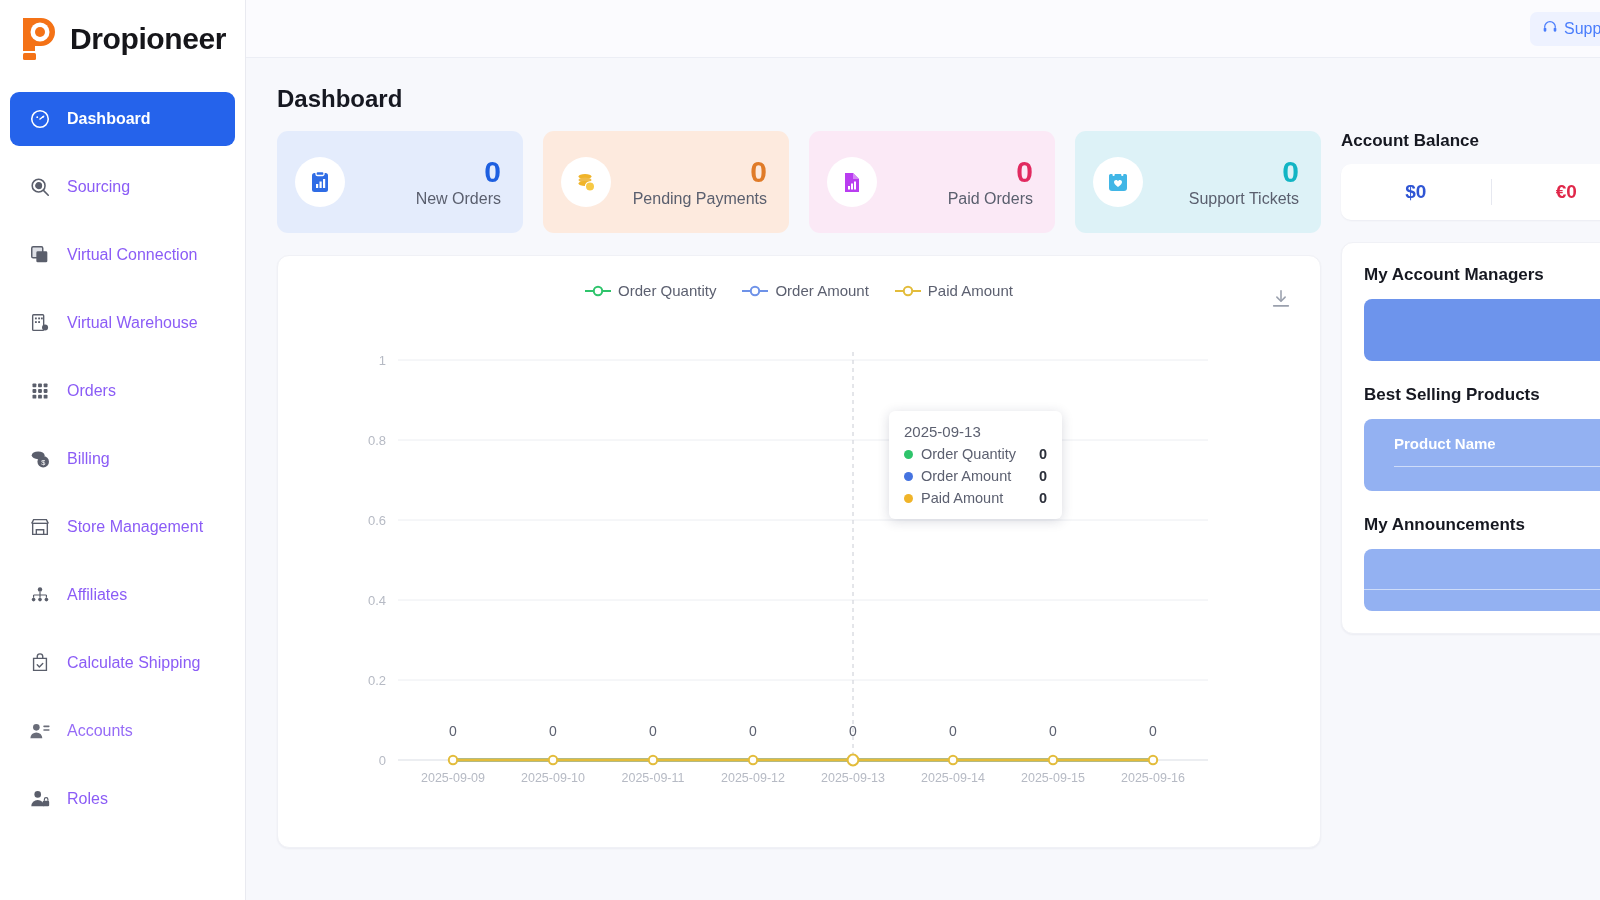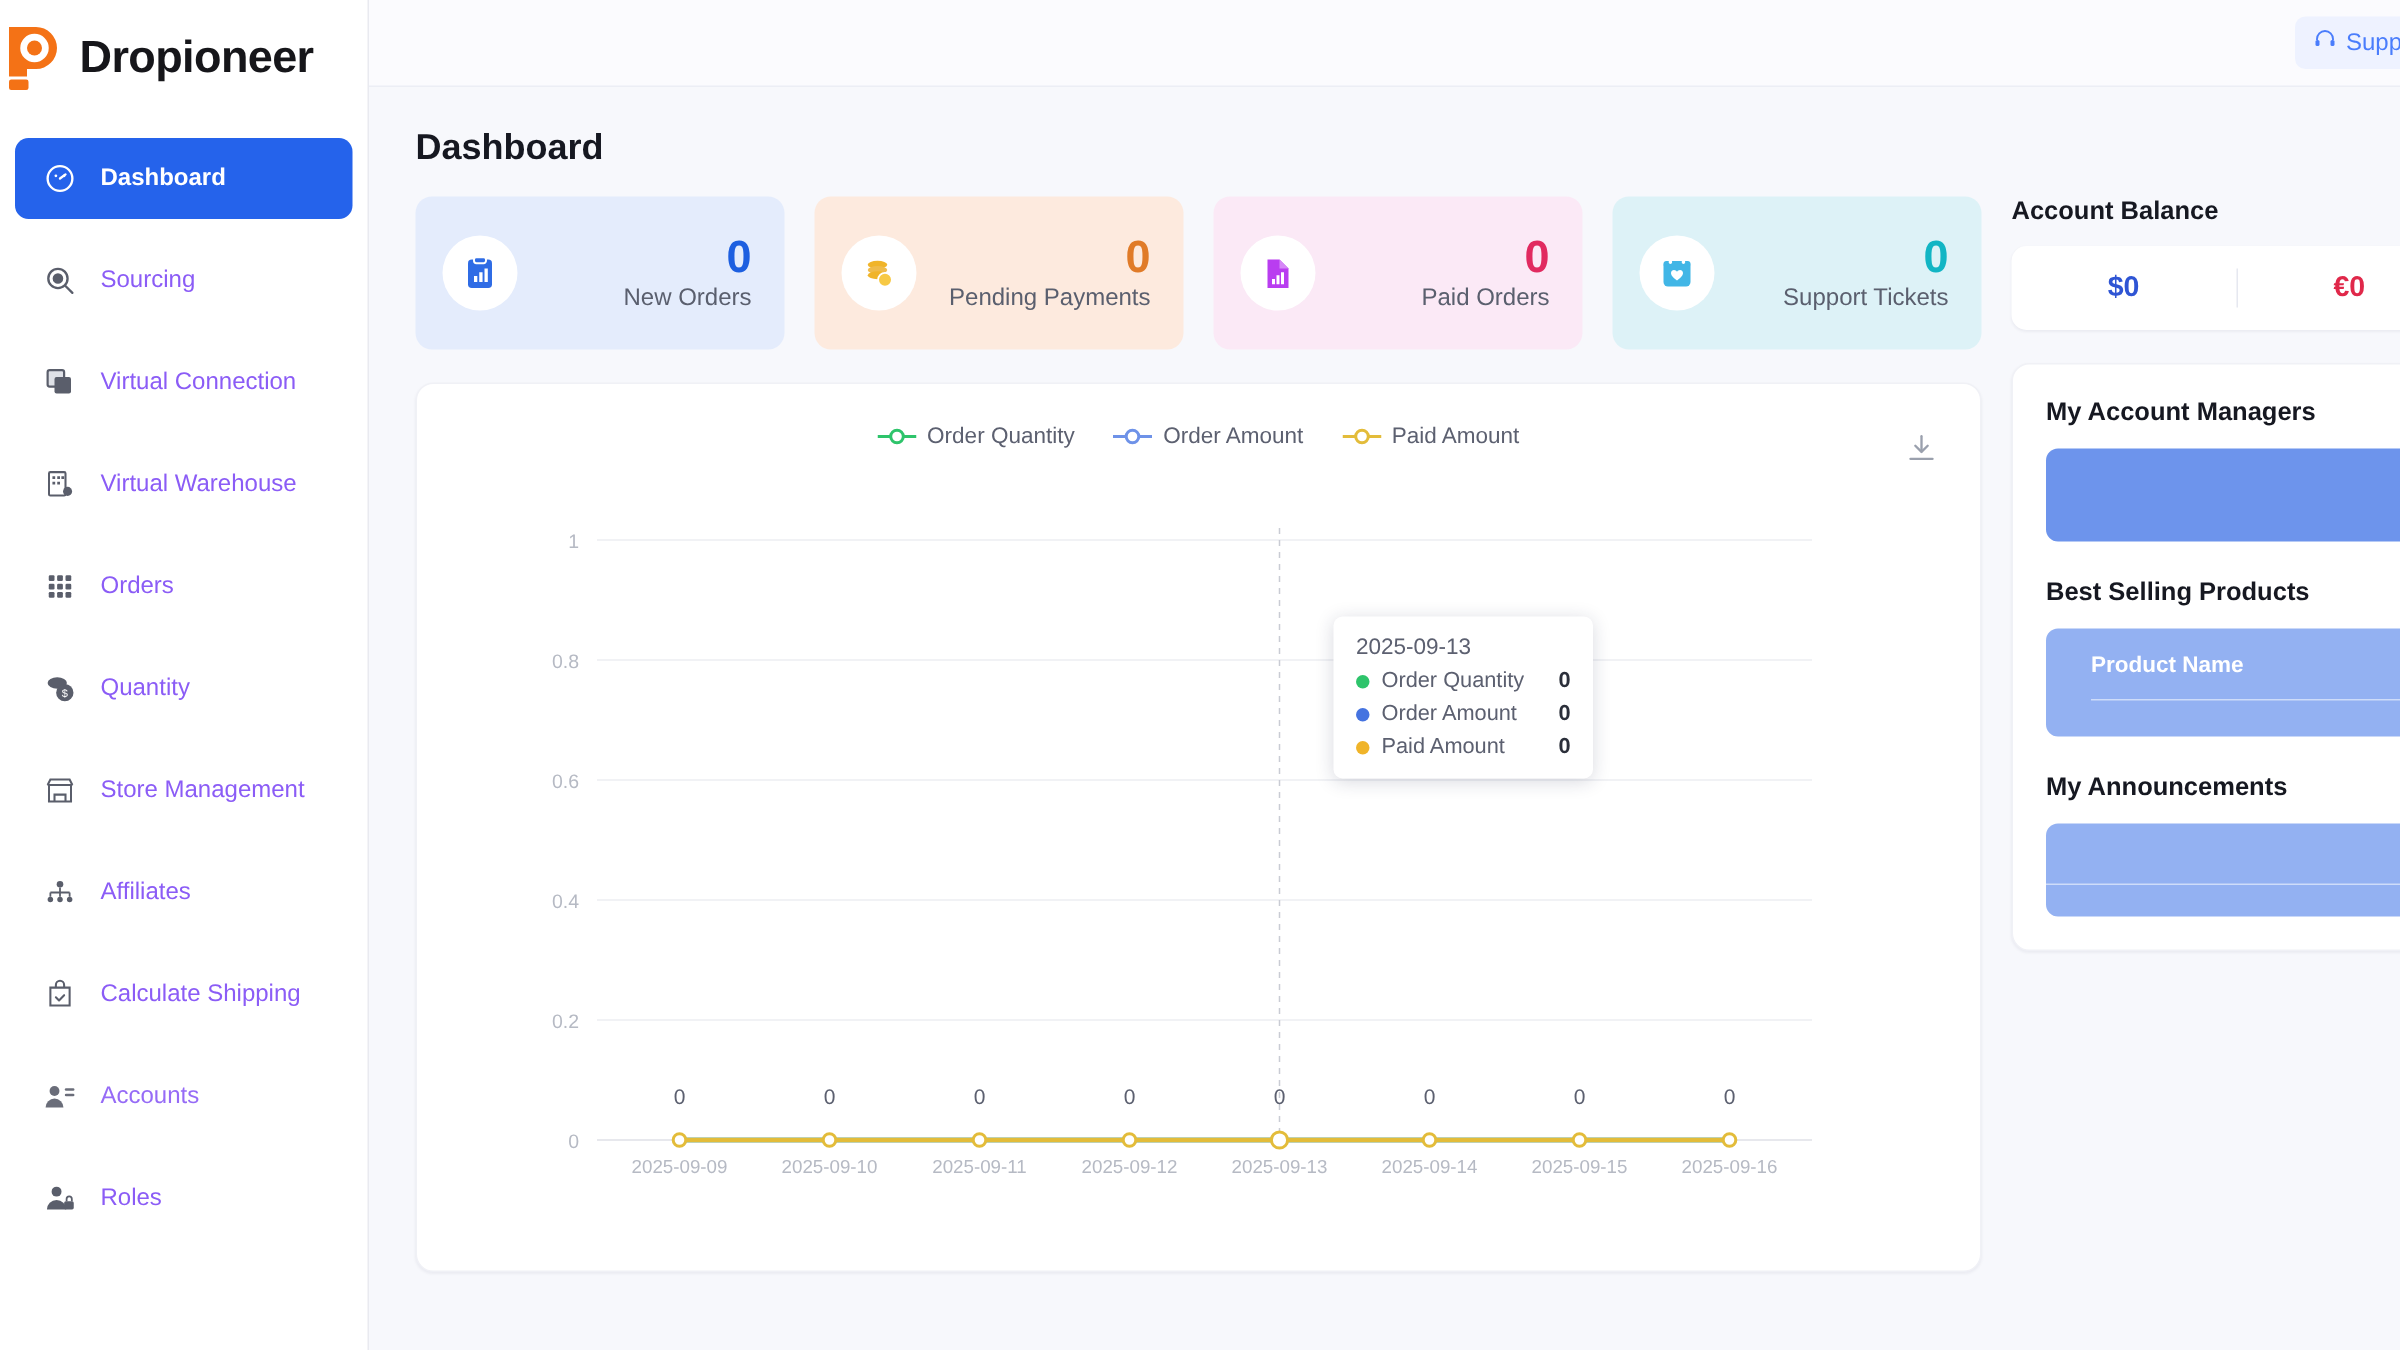--- a/index.html
+++ b/index.html
@@ -15,21 +15,21 @@
   
   .sidebar {
     width: 246px; height: 900px; flex: 0 0 246px;
     background: #ffffff;
     border-right: 1px solid #e9eaf0;
     position: relative;
     overflow: hidden;
   }
   .logo-row {
     height: 78px; display: flex; align-items: center;
-    gap: 9px;
+    padding-left: 17px; gap: 9px;
   }
   .logo-mark { width: 44px; height: 48px; flex: 0 0 44px; }
   .logo-text {
     font-size: 30px; font-weight: 700; letter-spacing: -0.4px;
     color: #16161a;
   }
   .nav { padding: 14px 10px 0 10px; }
   .nav-item {
     display: flex; align-items: center; gap: 15px;
     height: 54px; padding: 0 12px 0 18px;
@@ -238,21 +238,21 @@
       </div>
 
       <div class="nav-item">
         <span class="ico">
           <svg viewBox="0 0 24 24" width="22" height="22">
               <ellipse cx="10" cy="8" rx="7" ry="4.2" fill="#5a5e6b"></ellipse>
               <circle cx="15.5" cy="15" r="6.3" fill="#5a5e6b"></circle>
               <text x="15.5" y="18" font-size="8" fill="#fff" text-anchor="middle" font-family="Liberation Sans, sans-serif">$</text>
             </svg>
         </span>
-        <span>Quantity</span>
+        <span>Billing</span>
       </div>
 
       <div class="nav-item">
         <span class="ico">
           <svg viewBox="0 0 24 24" width="22" height="22" fill="none" stroke="#5a5e6b" stroke-width="1.5">
               <path d="M3 8 L5 4 h14 l2 4"></path>
               <path d="M4 8 v12 h16 V8"></path>
               <path d="M3 8 h18"></path>
               <path d="M8 20 v-5 h8 v5"></path>
             </svg>

